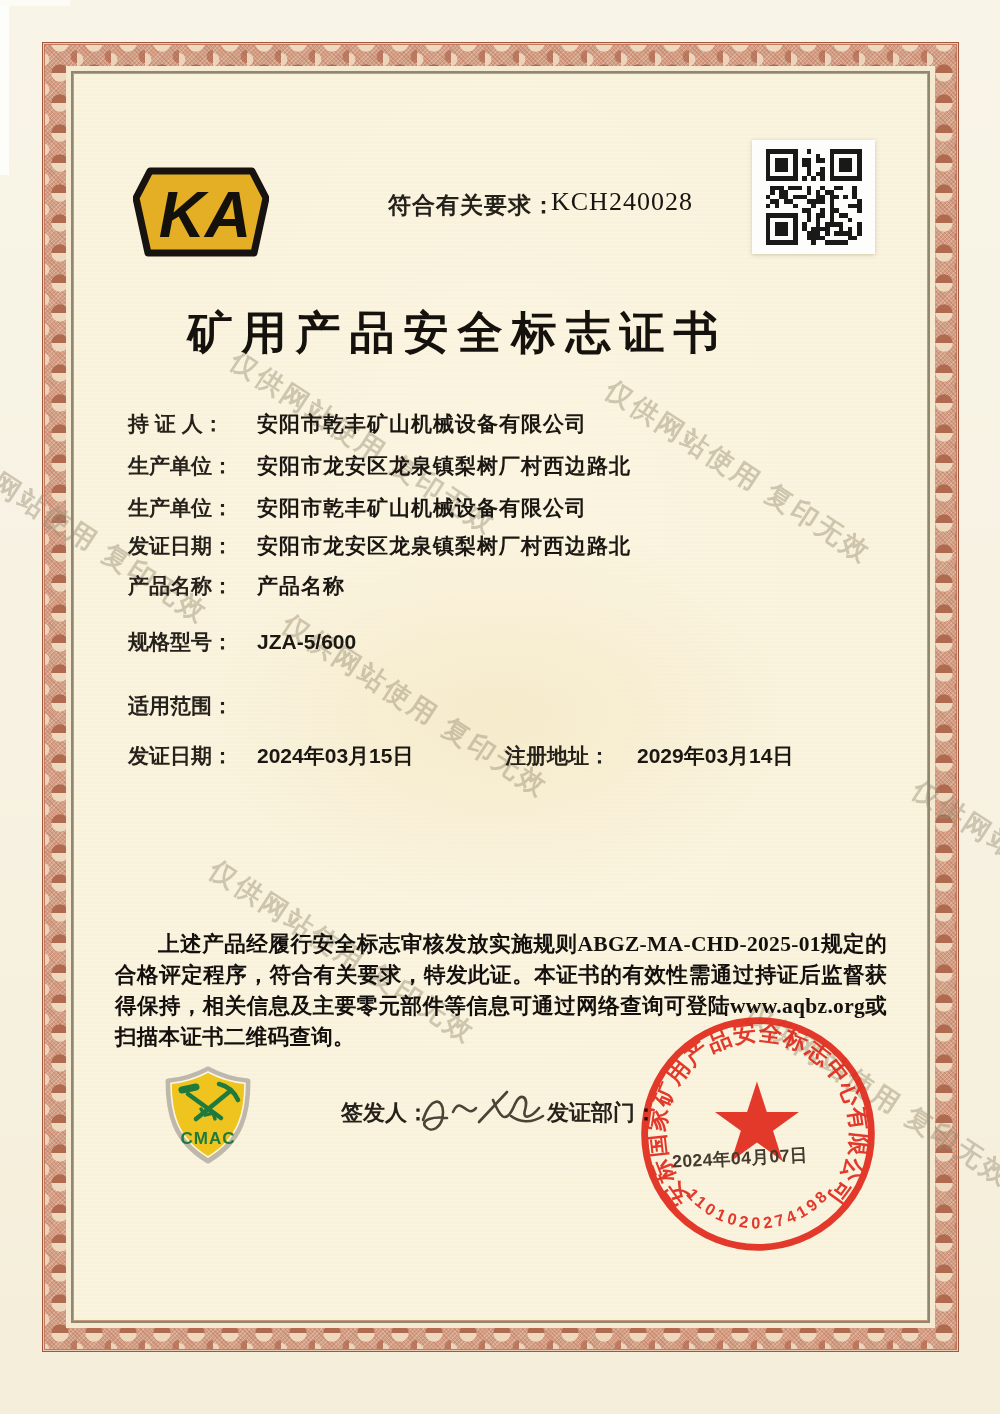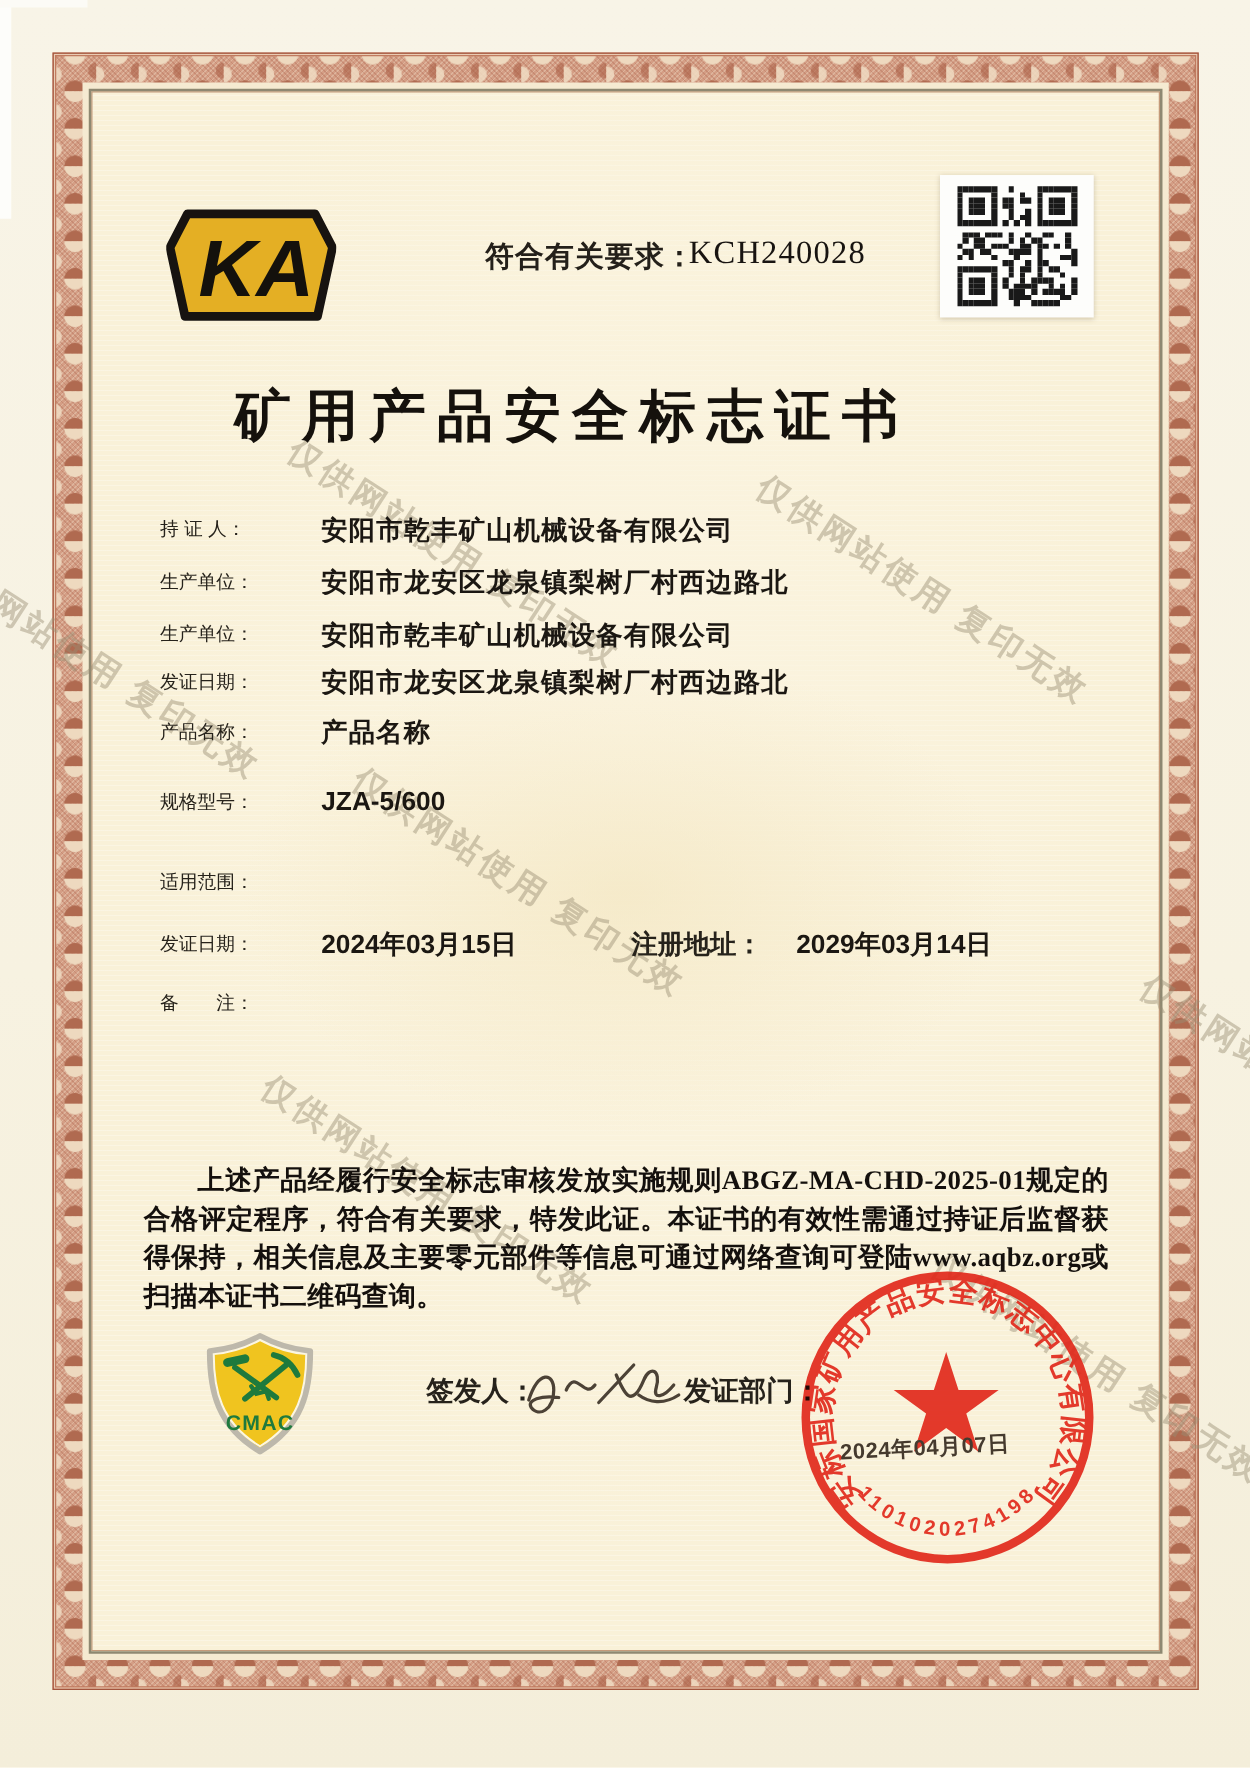--- a/index.html
+++ b/index.html
@@ -45,21 +45,21 @@
   .qr-box{position:absolute;left:752px;top:140px;width:123px;height:114px;background:#fdfdfb;
     box-shadow:0 1px 4px rgba(90,70,40,.25);display:flex;align-items:center;justify-content:center;}
   .qr-grid{width:96px;height:96px;display:grid;grid-template-rows:repeat(21,1fr);grid-template-columns:repeat(21,1fr);}
   .qr-grid i{background:#191919;}
 
   .title{position:absolute;left:0;right:85px;top:303px;text-align:center;font-size:45px;font-weight:900;
     letter-spacing:9px;color:#15110c;font-family:"Liberation Serif","DejaVu Serif",serif;}
 
   
   .row{position:absolute;left:128px;width:780px;height:30px;line-height:30px;}
-  .lab{font-size:15px;font-weight:400;color:#26221b;}
+  .lab{font-size:21px;font-weight:700;color:#26221b;}
   .val{position:absolute;left:129px;top:0;font-size:21px;font-weight:700;color:#1b1712;
     font-family:"Liberation Serif","DejaVu Serif",serif;letter-spacing:1px;}
   .val.num{font-family:"Liberation Sans","DejaVu Sans",sans-serif;letter-spacing:0;}
   .r0{top:409px}.r1{top:451px}.r2{top:493px}.r3{top:531px}.r4{top:571px}.r5{top:627px}
   .r6{top:653px}.r6 .val{left:249px;}
   .r7{top:691px}
   .rd{top:741px}.rd .lab2{position:absolute;left:377px;top:0;font-size:21px;font-weight:700;color:#26221b;}
   .rd .val2{position:absolute;left:509px;top:0;font-size:21px;font-weight:700;color:#1b1712;}
   .rr{top:788px}
 
@@ -358,23 +358,20 @@
     <div class="row r7">
       <span class="lab">适用范围：</span>
     </div>
 
     <div class="row rd">
       <span class="lab">发证日期：</span>
       <span class="val num">2024年03月15日</span>
       <span class="lab2">注册地址：</span>
       <span class="val2">2029年03月14日</span>
     </div>
-    <div class="row rr">
-      <span class="lab">备　　注：</span>
-    </div>
 
     <div class="statement">上述产品经履行安全标志审核发放实施规则ABGZ-MA-CHD-2025-01规定的合格评定程序，符合有关要求，特发此证。本证书的有效性需通过持证后监督获得保持，相关信息及主要零元部件等信息可通过网络查询可登陆www.aqbz.org或扫描本证书二维码查询。</div>
 
     <svg class="cmac" viewBox="0 0 90 100">
       <path d="M45,4 C58,11 73,15 85,16 C85,48 79,76 45,96 C11,76 5,48 5,16 C17,15 32,11 45,4 Z" fill="#f0c41f" stroke="#bdb8ab" stroke-width="5" stroke-linejoin="round"></path>
       <path d="M45,7 C57,13.5 71,17.3 82,18.3 C82,47 76.5,73 45,92 C13.5,73 8,47 8,18.3 C19,17.3 33,13.5 45,7 Z" fill="none" stroke="#fbf6e2" stroke-width="1.6"></path>
       <g stroke="#1e7a3d" stroke-width="4.6" fill="none" stroke-linecap="round">
         <path d="M25,29 L58,53"></path>
         <path d="M19,25 L33,22" stroke-width="7"></path>
         <path d="M66,27 L33,54"></path>

